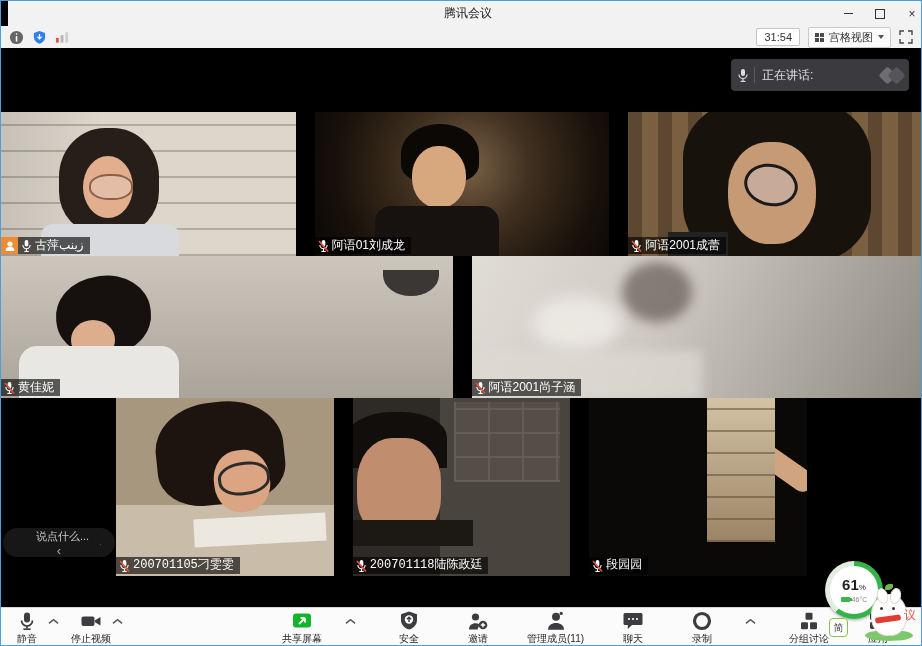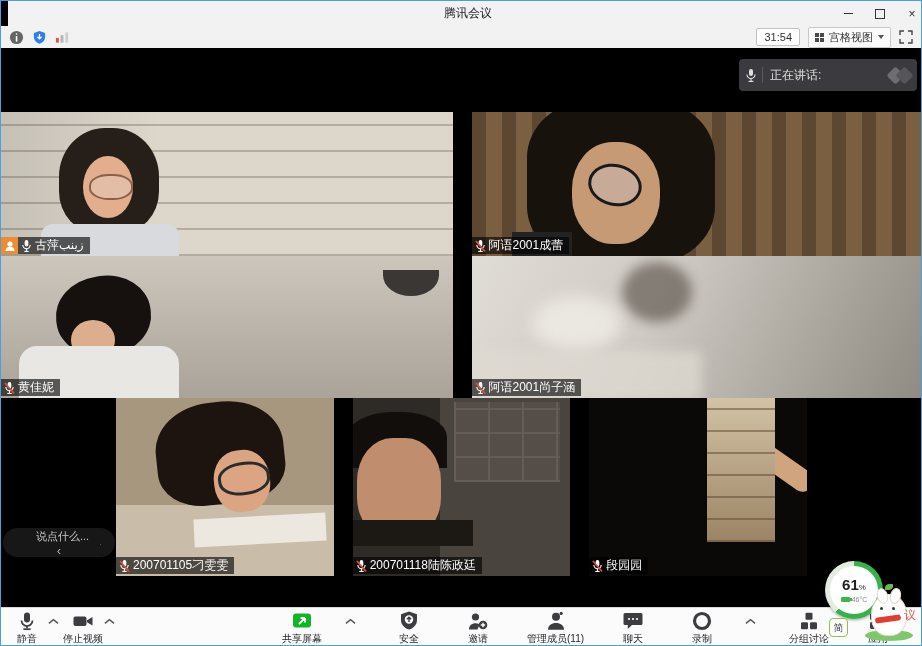--- a/index.html
+++ b/index.html
@@ -21,21 +21,21 @@
   .timerbox{background:#fff;border:1px solid #c3c3c3;border-radius:2px;font-size:11px;color:#333;
             padding:1px 7px;line-height:14px;}
   .viewbtn{display:flex;align-items:center;gap:5px;background:#fbfbfb;border:1px solid #c9c9c9;
            border-radius:2px;padding:2px 6px;font-size:11px;color:#333;}
   .gridglyph{display:grid;grid-template-columns:4px 4px;grid-template-rows:4px 4px;gap:1px;}
   .gridglyph i{background:#4a4a4a;}
   .caret-down{width:0;height:0;border-left:3.5px solid transparent;border-right:3.5px solid transparent;
               border-top:4px solid #555;}
   
   .stage{position:absolute;left:0;top:47px;width:100%;height:559px;background:#000;overflow:hidden;}
-  .speakpill{position:absolute;right:4px;top:11px;width:178px;height:29px;background:#3b3b3f;
+  .speakpill{position:absolute;right:12px;top:11px;width:178px;height:29px;background:#3b3b3f;
              border-radius:4px;display:flex;align-items:center;padding:16px 6px;box-sizing:border-box;}
   .speakpill .sep{width:1px;height:16px;background:#5a5a5e;margin:0 7px 0 5px;}
   .speakpill .stext{font-size:12px;color:#e0e0e0;white-space:nowrap;}
   .speak-avs{margin-left:auto;display:flex;}
   .speak-avs i{width:13px;height:13px;border-radius:3px;transform:rotate(45deg);display:block;}
   .speak-avs i:nth-child(1){background:#6e6e72;}
   .speak-avs i:nth-child(2){background:#55555a;margin-left:-4px;}
   .vrow{position:absolute;left:0;width:922px;display:flex;gap:19px;}
   .vrow.r3{left:115px;width:691px;}
   .tile{position:relative;flex:1;background:#111;overflow:hidden;}
@@ -245,20 +245,40 @@
                 <path d="M2 6.5a4 4 0 0 0 8 0" stroke="#fff" stroke-width="1.2" fill="none"></path>
                 <line x1="6" y1="10.8" x2="6" y2="13" stroke="#fff" stroke-width="1.2"></line>
                 <line x1="3.6" y1="13.4" x2="8.4" y2="13.4" stroke="#fff" stroke-width="1.2"></line>
                 <line x1="1" y1="2" x2="11" y2="13.5" stroke="#e34f3e" stroke-width="1.8" style="display: none;"></line>
               </svg>
               <span>古萍زينب</span>
             </span>
         </div>
       </div>
       <div class="tile">
+        <div class="scene s2">
+            <div class="hair"></div>
+            <div class="face"></div>
+            <div class="acc"></div>
+            <div class="body"></div>
+          </div>
+        <div class="nameplate">
+          <span class="nlabel">
+              <svg class="lmic" width="11" height="14" viewBox="0 0 12 15">
+                <rect x="4" y="1" width="4" height="7" rx="2" fill="#fff"></rect>
+                <path d="M2 6.5a4 4 0 0 0 8 0" stroke="#fff" stroke-width="1.2" fill="none"></path>
+                <line x1="6" y1="10.8" x2="6" y2="13" stroke="#fff" stroke-width="1.2"></line>
+                <line x1="3.6" y1="13.4" x2="8.4" y2="13.4" stroke="#fff" stroke-width="1.2"></line>
+                <line x1="1" y1="2" x2="11" y2="13.5" stroke="#e34f3e" stroke-width="1.8"></line>
+              </svg>
+              <span>阿语01刘成龙</span>
+            </span>
+        </div>
+      </div>
+      <div class="tile">
         <div class="scene s3">
             <div class="hair"></div>
             <div class="face"></div>
             <div class="acc"></div>
             <div class="body"></div>
           </div>
         <div class="nameplate">
           <span class="nlabel">
               <svg class="lmic" width="11" height="14" viewBox="0 0 12 15">
                 <rect x="4" y="1" width="4" height="7" rx="2" fill="#fff"></rect>
@@ -309,21 +329,21 @@
                 <line x1="6" y1="10.8" x2="6" y2="13" stroke="#fff" stroke-width="1.2"></line>
                 <line x1="3.6" y1="13.4" x2="8.4" y2="13.4" stroke="#fff" stroke-width="1.2"></line>
                 <line x1="1" y1="2" x2="11" y2="13.5" stroke="#e34f3e" stroke-width="1.8"></line>
               </svg>
               <span>阿语2001尚子涵</span>
             </span>
         </div>
       </div>
     </div>
 
-    <div class="vrow r3" style="top:350px;height:178px;">
+    <div class="vrow r3" style="top:350px;height:178px;font-family:Liberation Mono, monospace;">
       <div class="tile">
         <div class="scene s9">
             <div class="hair"></div>
             <div class="face"></div>
             <div class="acc"></div>
             <div class="body"></div>
           </div>
         <div class="nameplate">
           <span class="nlabel">
               <svg class="lmic" width="11" height="14" viewBox="0 0 12 15">
@@ -403,21 +423,21 @@
               <line x1="7.4" y1="19.2" x2="14.6" y2="19.2" stroke="#3c3c41" stroke-width="1.7"></line>
             </svg>
         </div>
         <div class="tlabel">静音</div>
       </div>
       <span class="chev">
           <svg width="11" height="7" viewBox="0 0 12 7">
             <polyline points="1,5.5 6,1.5 11,5.5" stroke="#55565a" stroke-width="1.6" fill="none"></polyline>
           </svg>
         </span>
-      <div class="tool" style="align-items:center;">
+      <div class="tool" style="margin-left:8px;align-items:center;">
         <div class="ticon">
           <svg width="22" height="22" viewBox="0 0 22 22">
               <rect x="1.5" y="6.5" width="13" height="9.5" rx="2" fill="#3c3c41"></rect>
               <path d="M15 10.2l5.5-3.2v8.5L15 12.3z" fill="#3c3c41"></path>
             </svg>
         </div>
         <div class="tlabel">停止视频</div>
       </div>
       <span class="chev">
           <svg width="11" height="7" viewBox="0 0 12 7">

